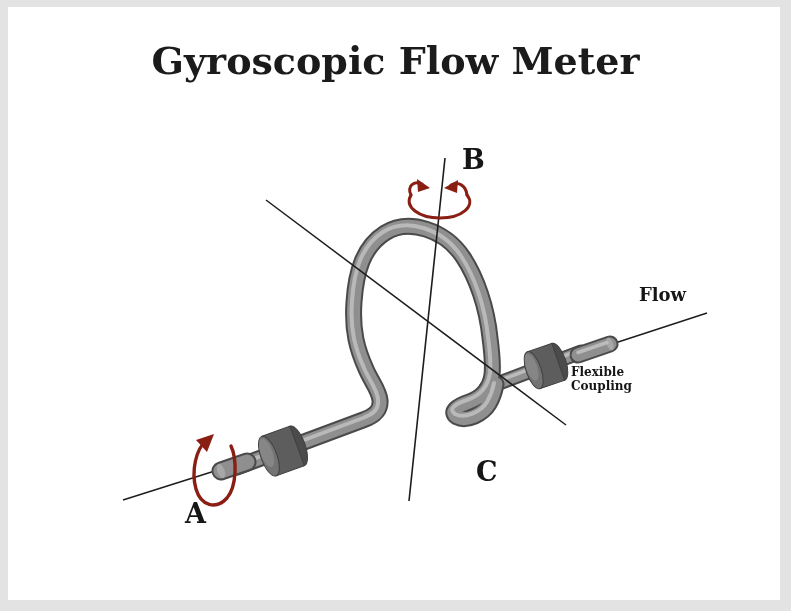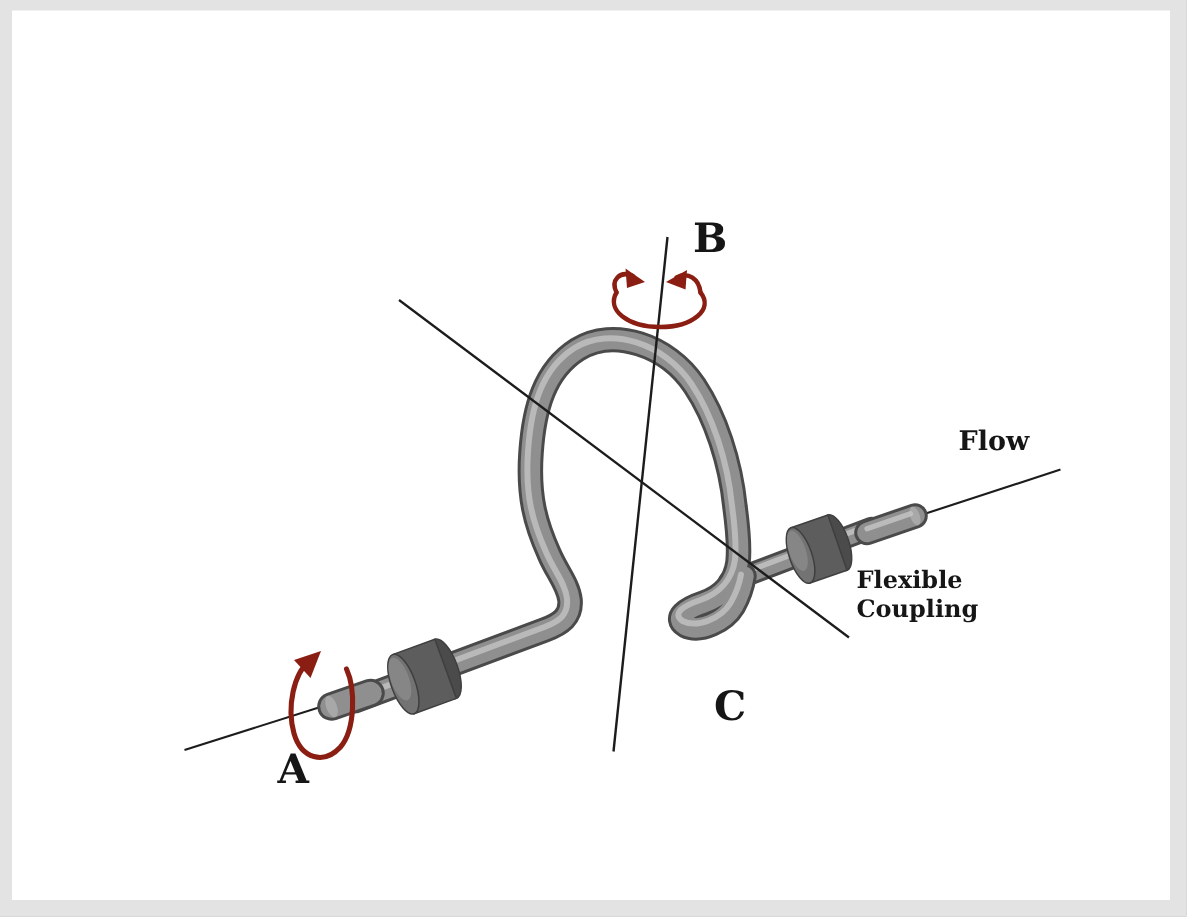--- a/index.html
+++ b/index.html
@@ -28,22 +28,22 @@
     font-size:27px;font-weight:bold;color:#161616;
   }
   .label-b{left:462px;top:144px;}
   .label-a{left:185px;top:498px;}
   .label-c{left:476px;top:456px;}
   .label-flow{
     position:absolute;left:639px;top:284px;
     font-size:18px;font-weight:bold;color:#161616;
   }
   .label-flex{
-    position:absolute;left:571px;top:377px;width:88px;
-    font-size:16px;font-weight:bold;color:#161616;
+    position:absolute;left:571px;top:365px;width:88px;
+    font-size:12px;font-weight:bold;color:#161616;
     line-height:1.2;
   }
   .watermark{
     position:absolute;right:49px;top:553px;
     font-size:28px;font-weight:bold;color:#b4b4b4;
   }
 </style>
 </head>
 <body>
 
@@ -108,20 +108,21 @@
 
     <g fill="none" stroke-width="3" stroke-linecap="round" stroke="#8b1e12">
       <path d="M 411,195 C 404,207 419,218 440,218 C 462,218 476,206 467,195"></path>
       <path d="M 411,195 C 407,187 413,180 422,184"></path>
       <polygon points="430,188 417,179 418,192" stroke="none" fill="#8b1e12"></polygon>
       <path d="M 467,195 C 466,186 459,181 451,185"></path>
       <polygon points="444,188 458,180 457,193" stroke="none" fill="#8b1e12"></polygon>
     </g>
   </svg>
 
+  <div class="page-title">Gyroscopic Flow Meter</div>
 
   <div class="axis-label label-b">B</div>
   <div class="axis-label label-a">A</div>
   <div class="axis-label label-c">C</div>
 
   <div class="label-flow">Flow</div>
   <div class="label-flex">Flexible Coupling</div>
 
 </div>
 

